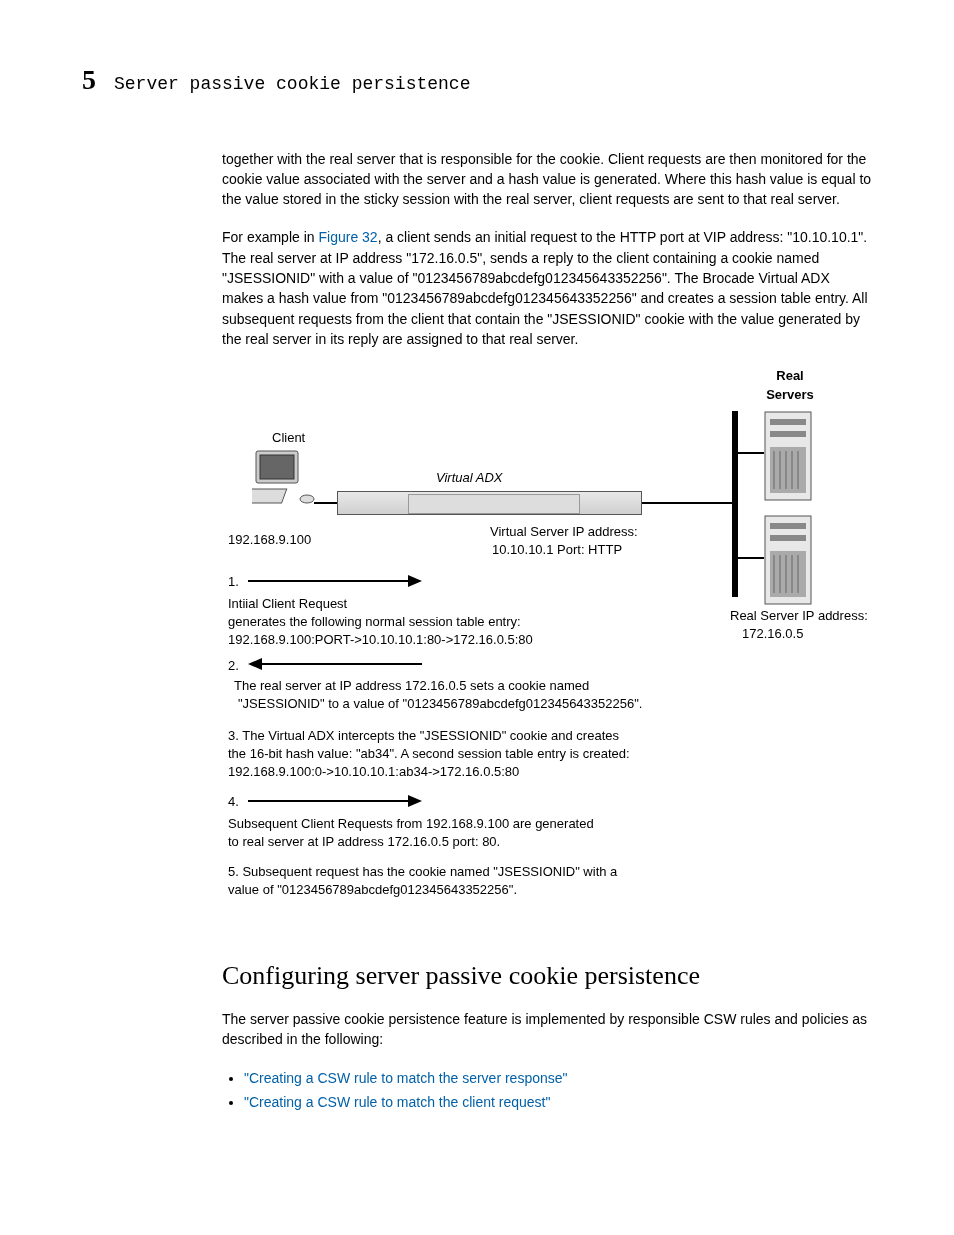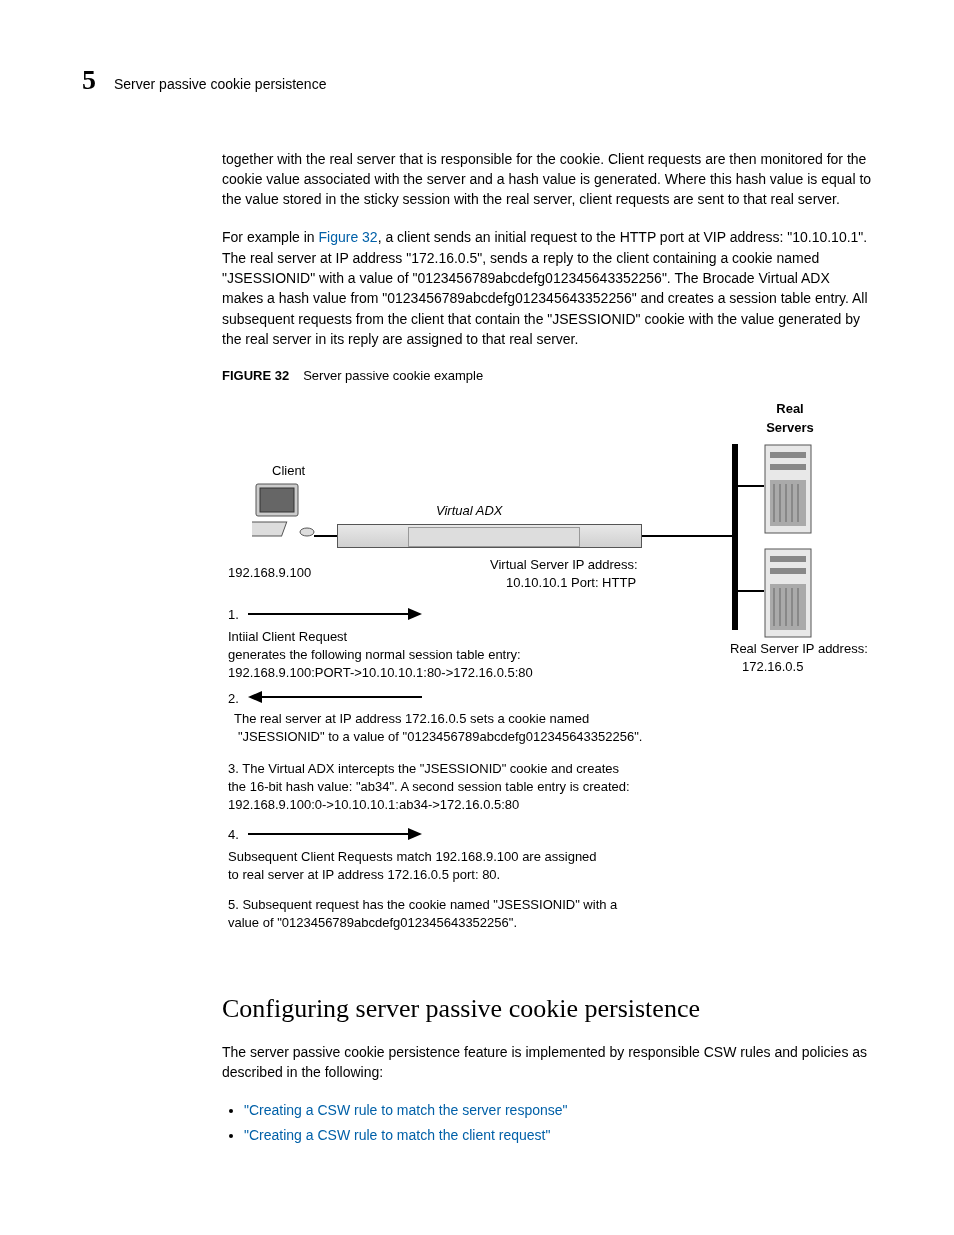--- a/index.html
+++ b/index.html
@@ -22,22 +22,23 @@
     align-items: baseline;
     gap: 18px;
     margin-bottom: 48px;
   }
   .chapter-num {
     font-family: Georgia, "Times New Roman", serif;
     font-size: 28px;
     font-weight: 700;
   }
   .chapter-title {
-    font-size: 14px;
+    font-size: 18px;
     color: #000;
+    font-family: Liberation Mono, monospace;
   }
   .body-col {
     margin-left: 140px;
     width: 650px;
   }
   .para { margin: 0 0 18px 0; }
   .link { color: #0060a8; }
   .fig-label {
     margin: 6px 0 14px 0;
     font-size: 13px;
@@ -115,23 +116,20 @@
   </div>
 
   <div class="body-col">
 
     <p class="para">together with the real server that is responsible for the cookie. Client requests are then monitored for the cookie value associated with the server and a hash value is generated. Where this hash value is equal to the value stored in the sticky session with the real server, client requests are sent to that real server.</p>
 
     <p class="para">
       <span>For example in </span><span class="link">Figure 32</span><span>, a client sends an initial request to the HTTP port at VIP address: "10.10.10.1". The real server at IP address "172.16.0.5", sends a reply to the client containing a cookie named "JSESSIONID" with a value of "0123456789abcdefg012345643352256". The Brocade Virtual ADX makes a hash value from "0123456789abcdefg012345643352256" and creates a session table entry. All subsequent requests from the client that contain the "JSESSIONID" cookie with the value generated by the real server in its reply are assigned to that real server.</span>
     </p>
 
-    <div class="fig-label">
-      <span class="fig-num">FIGURE 32</span><span>Server passive cookie example</span>
-    </div>
 
     <div class="diagram">
 
       <div class="d-label" style="left:528px; top:0; text-align:center; width:80px; white-space:pre;font-weight:bold;">Real
 Servers</div>
 
       <div class="d-label" style="left:50px; top:62px;">Client</div>
 
       <div class="computer" style="left:30px; top:80px;">
         <svg viewBox="0 0 64 64">
@@ -180,21 +178,21 @@
             <line x1="16" y1="40" x2="16" y2="78" stroke="#666"></line>
             <line x1="22" y1="40" x2="22" y2="78" stroke="#666"></line>
             <line x1="28" y1="40" x2="28" y2="78" stroke="#666"></line>
             <line x1="34" y1="40" x2="34" y2="78" stroke="#666"></line>
         </svg>
       </div>
 
       <div class="d-label" style="left:6px; top:164px;">192.168.9.100</div>
 
       <div class="d-label" style="left:268px; top:156px;">Virtual Server IP address:</div>
-      <div class="d-label" style="left:284px; top:174px;">10.10.10.1 Port: HTTP</div>
+      <div class="d-label" style="left:270px; top:174px;">10.10.10.1 Port: HTTP</div>
 
       <div class="d-label" style="left:508px; top:240px;">Real Server IP address:</div>
       <div class="d-label" style="left:520px; top:258px;">172.16.0.5</div>
 
       <div class="d-label" style="left:6px; top:206px;">1.</div>
       <div class="hline" style="left:26px; top:213px; width:160px;"></div>
       <div class="arrow-right" style="left:186px; top:208px;"></div>
       <div class="d-label" style="left:6px; top:228px;">Intiial Client Request</div>
       <div class="d-label" style="left:6px; top:246px;">generates the following normal session table entry:</div>
       <div class="d-label" style="left:6px; top:264px;text-align:center;">192.168.9.100:PORT-&gt;10.10.10.1:80-&gt;172.16.0.5:80</div>
@@ -205,21 +203,21 @@
       <div class="d-label" style="left:12px; top:310px;">The real server at IP address 172.16.0.5 sets a cookie named</div>
       <div class="d-label" style="left:16px; top:328px;">"JSESSIONID" to a value of "0123456789abcdefg012345643352256".</div>
 
       <div class="d-label" style="left:6px; top:360px;">3. The Virtual ADX intercepts the  "JSESSIONID" cookie and creates</div>
       <div class="d-label" style="left:6px; top:378px;">the 16-bit hash value: "ab34". A second session table entry is created:</div>
       <div class="d-label" style="left:6px; top:396px;">192.168.9.100:0-&gt;10.10.10.1:ab34-&gt;172.16.0.5:80</div>
 
       <div class="d-label" style="left:6px; top:426px;">4.</div>
       <div class="hline" style="left:26px; top:433px; width:160px;"></div>
       <div class="arrow-right" style="left:186px; top:428px;"></div>
-      <div class="d-label" style="left:6px; top:448px;">Subsequent Client Requests match 192.168.9.100 are assigned</div>
+      <div class="d-label" style="left:6px; top:448px;">Subsequent Client Requests from 192.168.9.100 are generated</div>
       <div class="d-label" style="left:6px; top:466px;">to real server at IP address 172.16.0.5 port: 80.</div>
 
       <div class="d-label" style="left:6px; top:496px;">5. Subsequent request has the cookie named "JSESSIONID" with a</div>
       <div class="d-label" style="left:6px; top:514px;">value of "0123456789abcdefg012345643352256".</div>
     </div>
 
     <div class="h2">Configuring server passive cookie persistence</div>
 
     <p class="para">The server passive cookie persistence feature is implemented by responsible CSW rules and policies as described in the following:</p>
 

